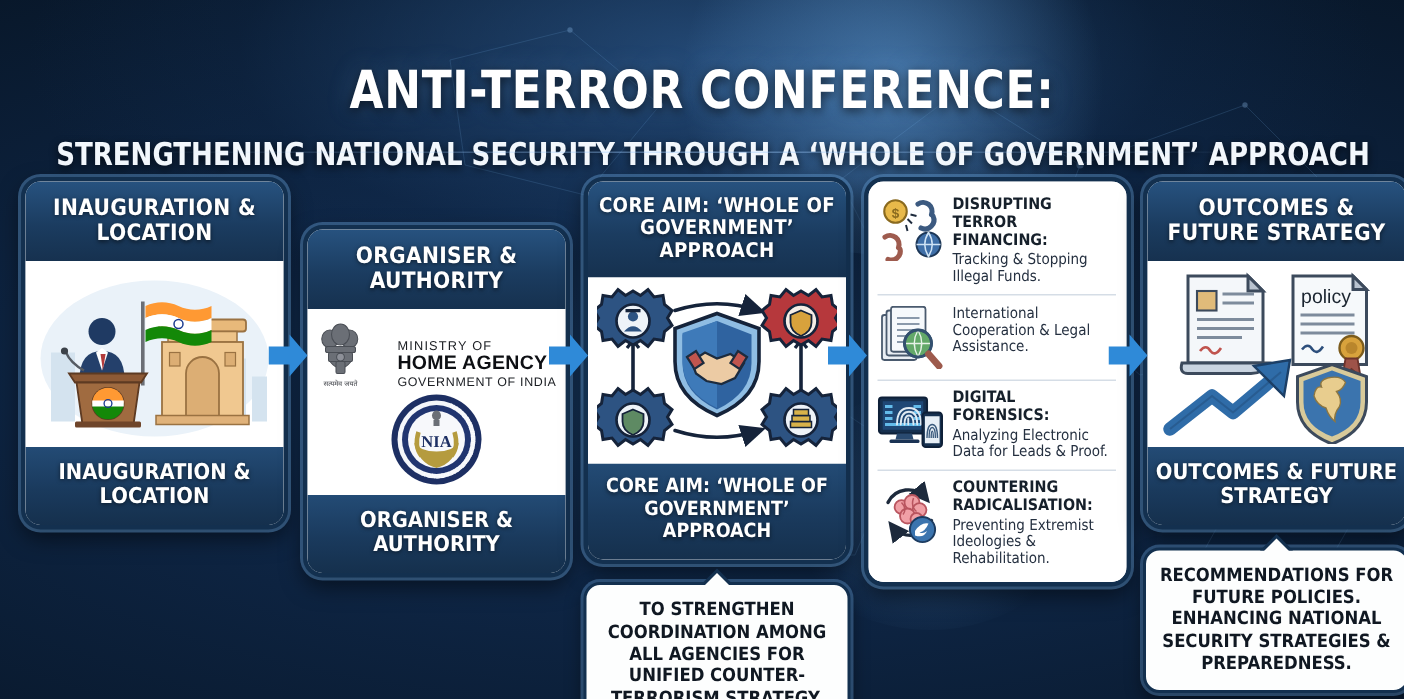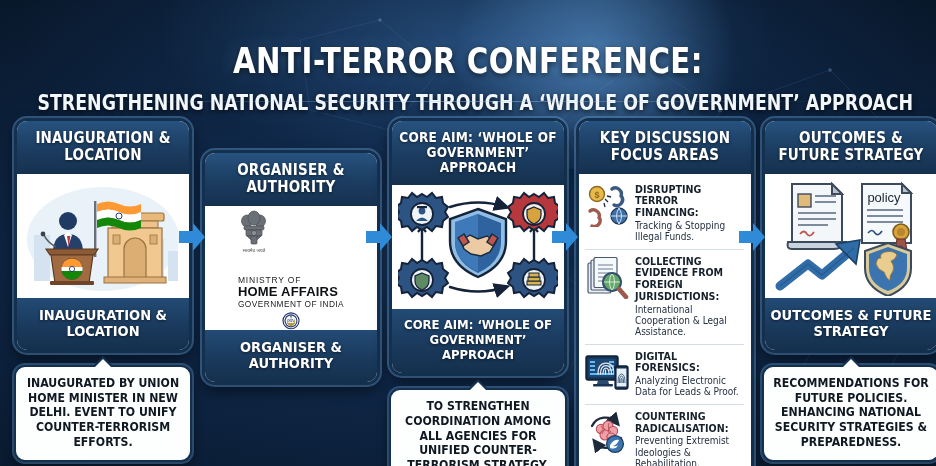--- a/index.html
+++ b/index.html
@@ -202,44 +202,43 @@
               <rect x="41.5" y="90" width="21" height="4" fill="#fff"></rect>
               <circle cx="52" cy="92" r="2.6" fill="none" stroke="#1b3b8f" stroke-width=".9"></circle>
               <rect x="30" y="104" width="44" height="4" rx="1" fill="#6f452a"></rect>
               <path d="M36 70 q-9 -5 -12 -12" stroke="#555b63" stroke-width="1.6" fill="none"></path>
               <circle cx="23" cy="57" r="2.4" fill="#3c4249"></circle>
             </g>
           </svg>
         </div>
         <div class="foot">INAUGURATION &amp; LOCATION</div>
       </div>
-      <div class="balloon">INAUGURATED BY UNION HOME MINISTER IN NEW DELHI. EVENT TO UNIFY COUNTER-TERRORISM EFFORTS.</div>
     </div>
 
     <div class="col c2">
       <div class="card">
         <div class="cap">ORGANISER &amp; AUTHORITY</div>
         <div class="art" style="flex-direction:column;gap:2px;">
-          <div style="display:flex;align-items:flex-start;gap:22px;margin-top:4px;flex-direction:column;">
+          <div style="display:flex;align-items:flex-end;gap:22px;margin-top:4px;">
             <svg width="32" height="44" viewBox="0 0 32 44">
               <g fill="#6b6f76" stroke="#4a4e55" stroke-width=".7">
                 <ellipse cx="9" cy="11" rx="5.5" ry="6"></ellipse>
                   <ellipse cx="22" cy="11" rx="5.5" ry="6"></ellipse>
                 <ellipse cx="16" cy="8" rx="6" ry="7"></ellipse>
                 <rect x="6" y="16" width="20" height="4" rx="1.4"></rect>
                 <rect x="8" y="20" width="16" height="6" rx="1"></rect>
                 <circle cx="16" cy="23" r="2.6" fill="#8d9098"></circle>
                 <path d="M9 26 q7 9 14 0 Z"></path>
                 <rect x="13" y="26" width="6" height="8" rx="1"></rect>
               </g>
               <text x="16" y="42" font-size="4.6" fill="#3a3d43" text-anchor="middle" font-family="'DejaVu Sans',sans-serif">सत्यमेव जयते</text>
             </svg>
             <div style="line-height:1.12;">
               <div style="font-size:8.5px;letter-spacing:.8px;color:#1a1d22;">MINISTRY OF</div>
-              <div style="font-size:13px;font-weight:bold;letter-spacing:.2px;color:#0d0f13;">HOME AFFAIRS</div>
+              <div style="font-size:13px;font-weight:bold;letter-spacing:.2px;color:#0d0f13;">HOME AGENCY</div>
               <div style="font-size:8.3px;letter-spacing:.45px;color:#1a1d22;">GOVERNMENT OF INDIA</div>
             </div>
           </div>
           <svg width="62" height="62" viewBox="0 0 62 62" style="margin-top:1px;">
             <circle cx="31" cy="31" r="30" fill="#1d2f63"></circle>
             <circle cx="31" cy="31" r="26" fill="#f4f6fa"></circle>
             <circle cx="31" cy="31" r="23" fill="#213570"></circle>
             <circle cx="31" cy="31" r="19" fill="#f7f8fb"></circle>
             <path d="M16 33 q3 14 15 17 q12 -3 15 -17 q-4 6 -15 6 q-11 0 -15 -6Z" fill="#b59b3e"></path>
             <path d="M19 26 q-3 10 2 16" stroke="#b59b3e" stroke-width="3" fill="none"></path>
@@ -323,21 +322,20 @@
             </g>
           </svg>
         </div>
         <div class="foot small">CORE AIM: ‘WHOLE OF GOVERNMENT’ APPROACH</div>
       </div>
       <div class="balloon">TO STRENGTHEN COORDINATION AMONG ALL AGENCIES FOR UNIFIED COUNTER-TERRORISM STRATEGY.</div>
     </div>
 
     <div class="col c4">
       <div class="card">
-        <div class="cap">KEY DISCUSSION FOCUS AREAS</div>
         <div class="list">
 
           <div class="litem">
             <div class="licon">
               <svg width="44" height="42" viewBox="0 0 44 42">
                 <circle cx="12" cy="9" r="7.5" fill="#e8b94a" stroke="#8a6a1f" stroke-width="1.4"></circle>
                 <text x="12" y="13" font-size="9" font-weight="bold" text-anchor="middle" fill="#8a6a1f" font-family="'Liberation Sans',sans-serif">$</text>
                 <g stroke="#3c5a80" stroke-width="3.4" fill="none" stroke-linecap="round">
                   <path d="M27 4 a6 6 0 0 1 9 7"></path>
                     <path d="M37 12 a6 6 0 0 1 -8 8"></path>
@@ -382,21 +380,20 @@
                 <circle cx="27" cy="25" r="9" fill="#63a869" stroke="#2f4c6b" stroke-width="1.6"></circle>
                 <g stroke="#e7f2e8" stroke-width=".9" fill="none">
                   <path d="M18 25 h18"></path>
                     <path d="M27 16 q5 9 0 18 q-5 -9 0 -18"></path>
                 </g>
                 <circle cx="27" cy="25" r="9" fill="none" stroke="#33506f" stroke-width="2"></circle>
                 <path d="M34 32 l7 8" stroke="#9d5a4c" stroke-width="4.6" stroke-linecap="round"></path>
               </svg>
             </div>
             <div class="ltxt">
-              <span class="lh">COLLECTING EVIDENCE FROM FOREIGN JURISDICTIONS:</span>
               <span class="lb">International Cooperation &amp; Legal Assistance.</span>
             </div>
           </div>
 
           <div class="litem">
             <div class="licon">
               <svg width="44" height="42" viewBox="0 0 44 42">
                 <rect x="1" y="4" width="32" height="24" rx="2" fill="#16304f" stroke="#0e2038" stroke-width="1.4"></rect>
                 <rect x="3.5" y="6.5" width="27" height="19" fill="#1f4775"></rect>
                 <g fill="#6fd0ff" opacity=".85">

